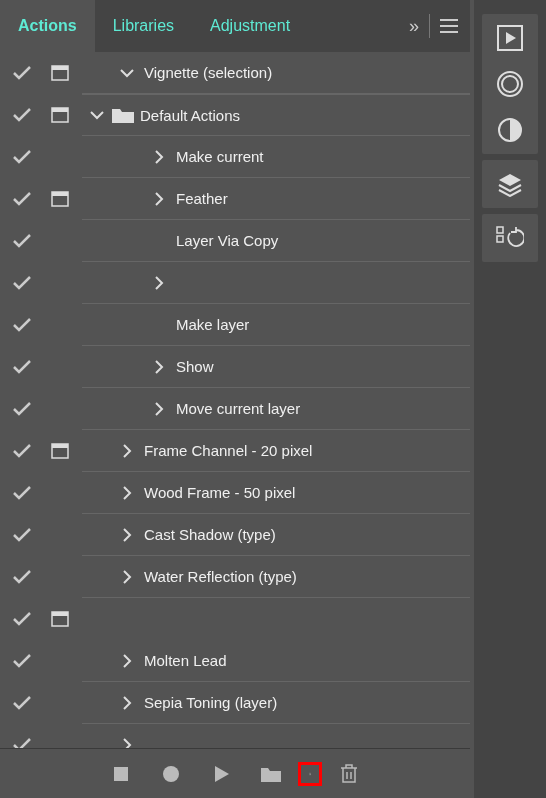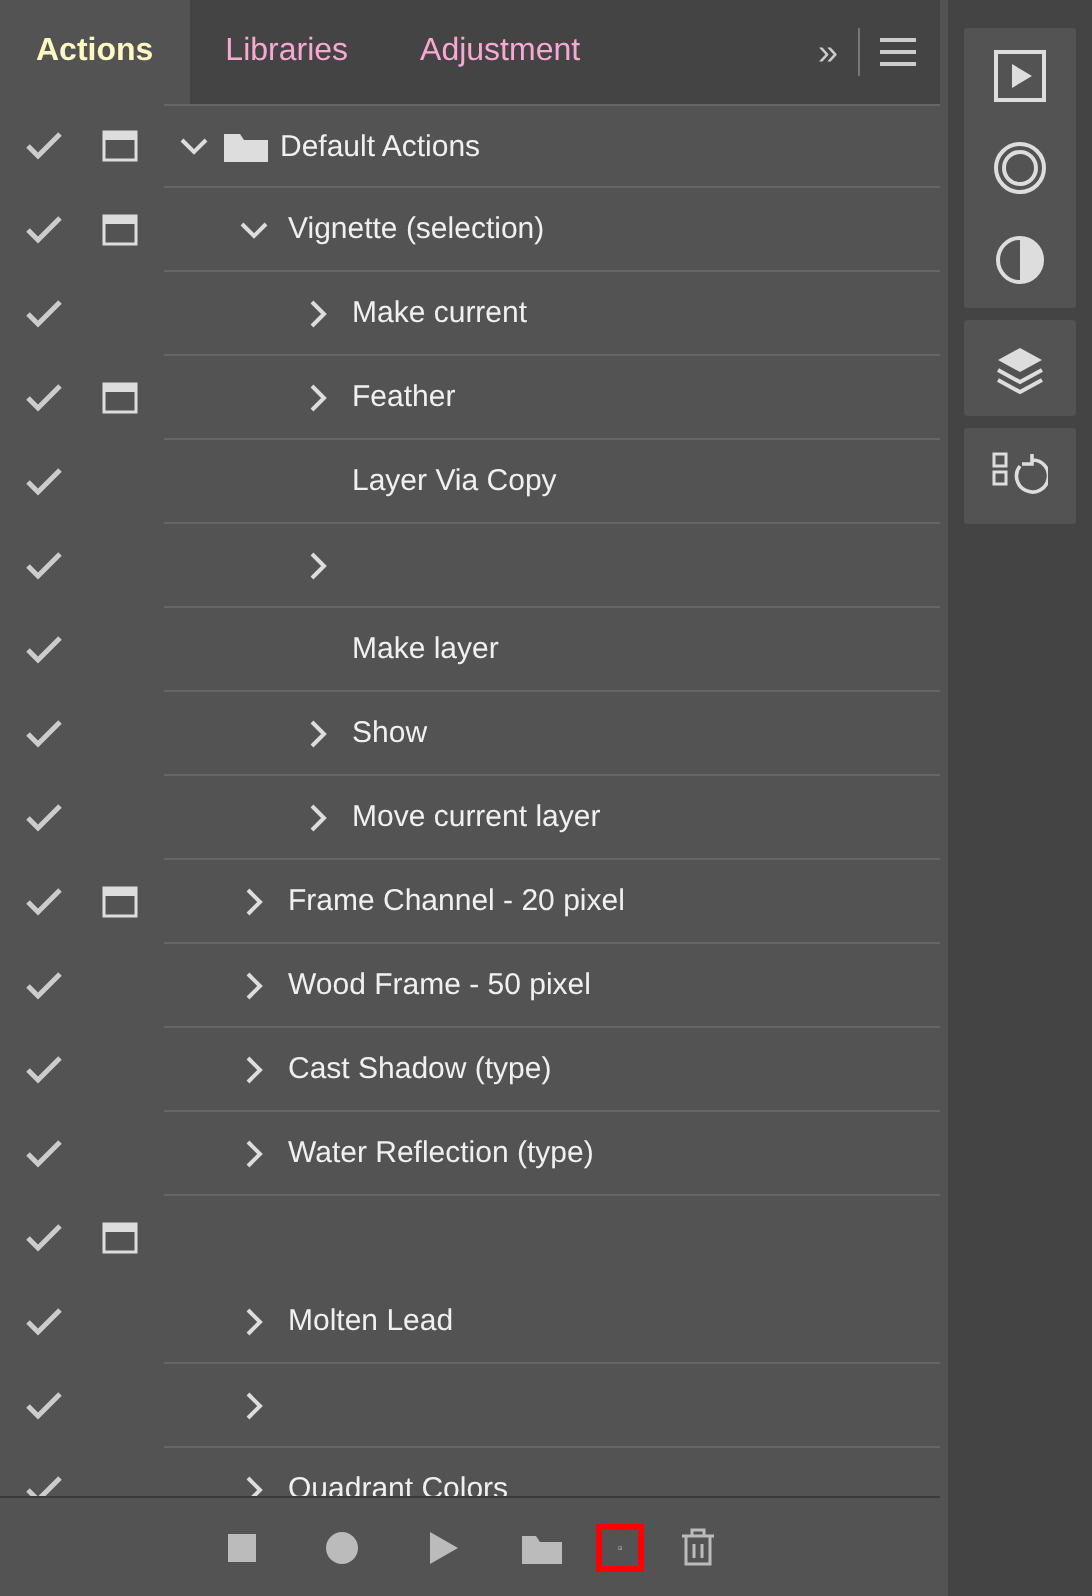--- a/index.html
+++ b/index.html
@@ -25,27 +25,27 @@
 .tab-strip {
   height: 52px;
   display: flex;
   align-items: stretch;
   background: #444;
 }
 .tab {
   padding: 0 18px;
   display: flex;
   align-items: center;
-  color: #f9a8d4;
+  color: #5eead4;
   cursor: default;
   font-size: 16px;
 }
 .tab.active {
   background: #535353;
-  color: #fef9c3;
+  color: #5eead4;
   font-weight: bold;
 }
 .tab-spacer { flex: 1; }
 .tab-icons {
   display: flex;
   align-items: center;
   gap: 10px;
   padding-right: 12px;
   color: #ccc;
 }
@@ -186,65 +186,65 @@
       <span class="divider-v"></span>
       <span>
         <svg width="18" height="14" viewBox="0 0 18 14">
             <path d="M0 1h18M0 7h18M0 13h18" stroke="#ccc" stroke-width="2"></path>
           </svg>
       </span>
     </div>
   </div>
 
   <div class="tree" id="tree">
-      <div class="row first-row">
+      <div class="row">
         <div class="col-check">
           <svg width="18" height="14" viewBox="0 0 18 14">
             <path d="M1 7l5 5L17 1" fill="none" stroke="#ccc" stroke-width="2.5"></path>
           </svg>
         </div>
         <div class="col-dialog">
           <svg width="18" height="16" viewBox="0 0 18 16">
             <rect x="1" y="1" width="16" height="14" fill="none" stroke="#ddd" stroke-width="1.5"></rect>
             <rect x="1" y="1" width="16" height="4" fill="#ddd"></rect>
           </svg>
         </div>
-        <div class="col-content indent-1">
+        <div class="col-content indent-2">
           <div class="disclosure">
             <svg width="14" height="10" viewBox="0 0 14 10">
               <path d="M1 2l6 6 6-6" fill="none" stroke="#ddd" stroke-width="2"></path>
             </svg>
           </div>
-          <span style="margin-left: 4px;">
-            <svg width="22" height="16" viewBox="0 0 22 16">
-              <path d="M0 2h8l2 3h12v11H0z" fill="#ddd"></path>
-            </svg>
-          </span>
-          <span class="label">Default Actions</span>
-        </div>
-      </div>
-      <div class="row">
+          <span class="label">Vignette (selection)</span>
+        </div>
+      </div>
+      <div class="row first-row">
         <div class="col-check">
           <svg width="18" height="14" viewBox="0 0 18 14">
             <path d="M1 7l5 5L17 1" fill="none" stroke="#ccc" stroke-width="2.5"></path>
           </svg>
         </div>
         <div class="col-dialog">
           <svg width="18" height="16" viewBox="0 0 18 16">
             <rect x="1" y="1" width="16" height="14" fill="none" stroke="#ddd" stroke-width="1.5"></rect>
             <rect x="1" y="1" width="16" height="4" fill="#ddd"></rect>
           </svg>
         </div>
-        <div class="col-content indent-2">
+        <div class="col-content indent-1">
           <div class="disclosure">
             <svg width="14" height="10" viewBox="0 0 14 10">
               <path d="M1 2l6 6 6-6" fill="none" stroke="#ddd" stroke-width="2"></path>
             </svg>
           </div>
-          <span class="label">Vignette (selection)</span>
+          <span style="margin-left: 4px;">
+            <svg width="22" height="16" viewBox="0 0 22 16">
+              <path d="M0 2h8l2 3h12v11H0z" fill="#ddd"></path>
+            </svg>
+          </span>
+          <span class="label">Default Actions</span>
         </div>
       </div>
       <div class="row">
         <div class="col-check">
           <svg width="18" height="14" viewBox="0 0 18 14">
             <path d="M1 7l5 5L17 1" fill="none" stroke="#ccc" stroke-width="2.5"></path>
           </svg>
         </div>
         <div class="col-dialog"></div>
         <div class="col-content indent-3">
@@ -452,36 +452,36 @@
             <path d="M1 7l5 5L17 1" fill="none" stroke="#ccc" stroke-width="2.5"></path>
           </svg>
         </div>
         <div class="col-dialog"></div>
         <div class="col-content indent-2">
           <div class="disclosure">
             <svg width="10" height="14" viewBox="0 0 10 14">
               <path d="M2 1l6 6-6 6" fill="none" stroke="#ddd" stroke-width="2"></path>
             </svg>
           </div>
-        </div>
-      </div>
-      <div class="row">
-        <div class="col-check">
-          <svg width="18" height="14" viewBox="0 0 18 14">
-            <path d="M1 7l5 5L17 1" fill="none" stroke="#ccc" stroke-width="2.5"></path>
-          </svg>
-        </div>
-        <div class="col-dialog"></div>
-        <div class="col-content indent-2">
-          <div class="disclosure">
-            <svg width="10" height="14" viewBox="0 0 10 14">
-              <path d="M2 1l6 6-6 6" fill="none" stroke="#ddd" stroke-width="2"></path>
-            </svg>
-          </div>
-          <span class="label">Quadrant Colors</span>
+          <span class="label">Sepia Toning (layer)</span>
+        </div>
+      </div>
+      <div class="row">
+        <div class="col-check">
+          <svg width="18" height="14" viewBox="0 0 18 14">
+            <path d="M1 7l5 5L17 1" fill="none" stroke="#ccc" stroke-width="2.5"></path>
+          </svg>
+        </div>
+        <div class="col-dialog"></div>
+        <div class="col-content indent-2">
+          <div class="disclosure">
+            <svg width="10" height="14" viewBox="0 0 10 14">
+              <path d="M2 1l6 6-6 6" fill="none" stroke="#ddd" stroke-width="2"></path>
+            </svg>
+          </div>
         </div>
       </div>
     </div>
 
   <div class="bottom-bar">
     <div class="btn-icon">
       <svg width="14" height="14">
           <rect x="0" y="0" width="14" height="14" fill="#bbb"></rect>
         </svg>
     </div>

